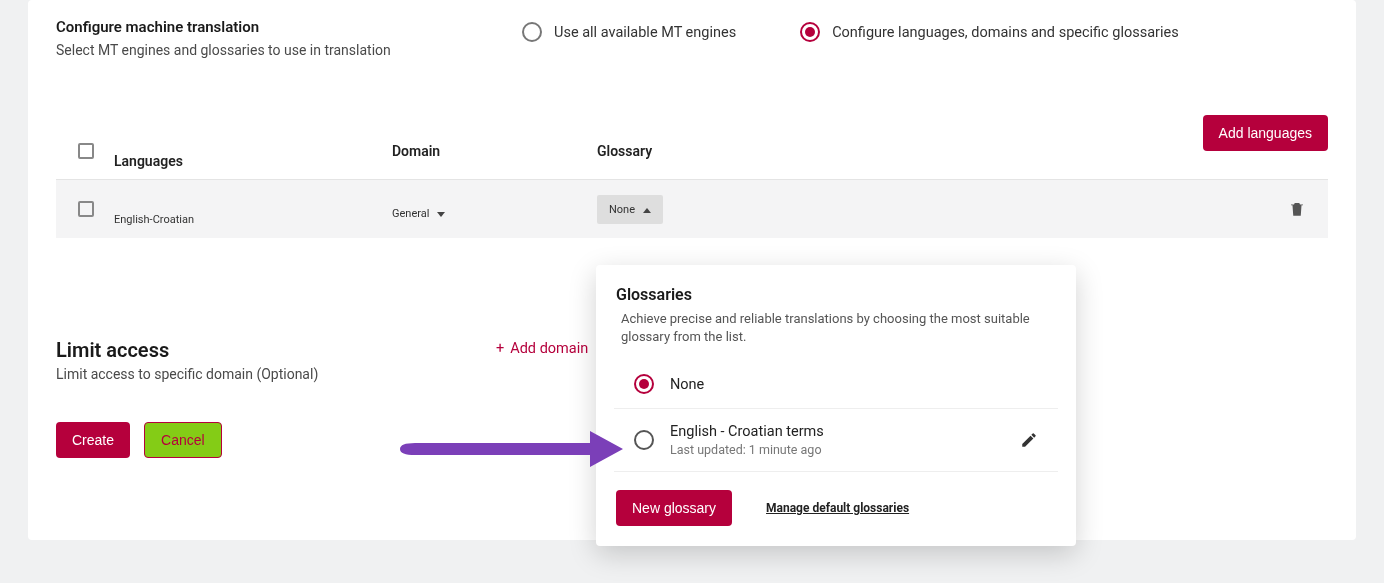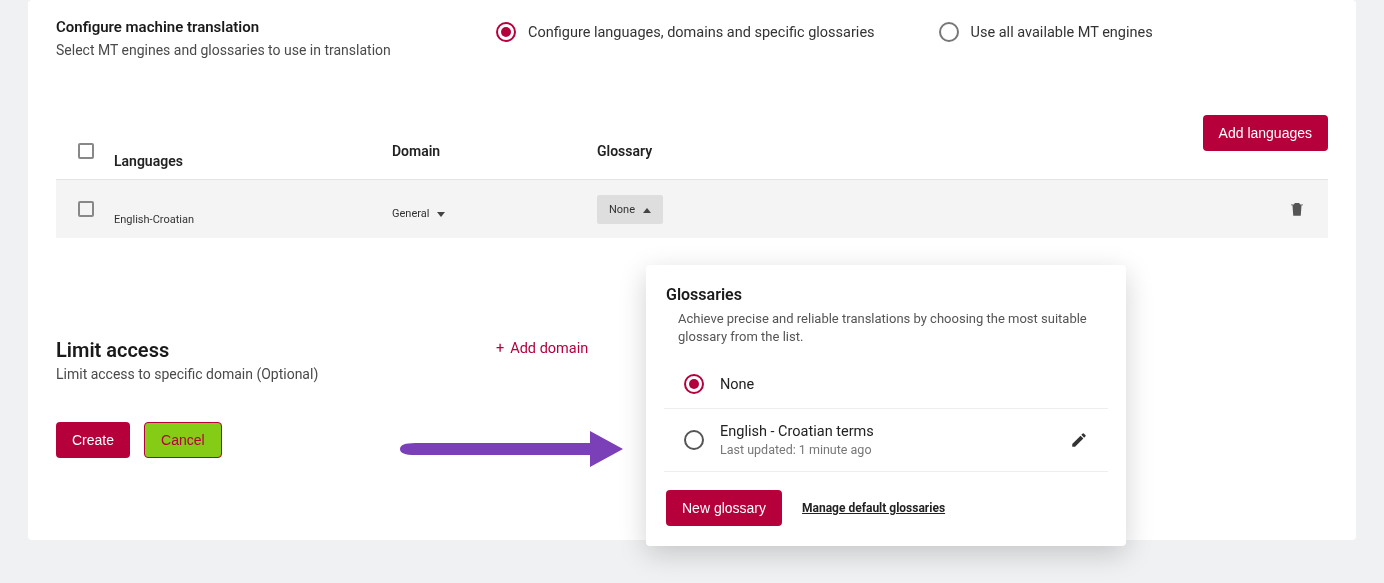--- a/index.html
+++ b/index.html
@@ -1,18 +1,18 @@
 <!DOCTYPE html>
 <html><head>
 <meta charset="utf-8">
 <style>
   * { box-sizing: border-box; margin: 0; padding: 0; }
   body { font-family: -apple-system, BlinkMacSystemFont, "Segoe UI", Roboto, sans-serif; background: #f0f1f2; color: #1a1a1a; width: 1384px; height: 583px; overflow: hidden; position: relative; }
   .card { background: #fff; margin: 0 28px; padding: 18px 28px 28px 28px; border-radius: 4px; position: relative; height: 540px; border-top:0; }
-  .header-row { display: flex; align-items: flex-start; margin-bottom: 48px; }
+  .header-row { display: flex; align-items: flex-start; margin-bottom: 48px; gap: 26px; }
   .header-text { flex: 0 0 440px; }
   .header-text h3 { font-size: 15px; font-weight: 600; color:#1a1a1a; margin-bottom: 6px; }
   .header-text p { font-size: 14px; color: #4a4a4a; }
   .radio-row { display: flex; gap: 64px; align-items: center; padding-top:4px; }
   .radio-opt { display: flex; align-items: center; gap: 12px; cursor: pointer; font-size: 14.5px; color:#333; }
   .radio-outer { width: 20px; height: 20px; border-radius: 50%; border: 2px solid #777; display: flex; align-items: center; justify-content: center; flex:none; }
   .radio-outer.selected { border-color: #B5003C; }
   .radio-inner { width: 10px; height: 10px; border-radius: 50%; background: #B5003C; }
   .top-actions { position: absolute; right: 28px; top: 115px; }
   .btn-primary { background: #B5003C; color: #fff; border: none; padding: 10px 16px; font-size: 14px; font-weight: 500; border-radius: 4px; cursor: pointer; }
@@ -31,57 +31,57 @@
   .caret-down::after { content:''; display:inline-block; border-left:4px solid transparent; border-right:4px solid transparent; border-top:5px solid #444; }
   .caret-up::after { content:''; display:inline-block; border-left:4px solid transparent; border-right:4px solid transparent; border-bottom:5px solid #444; }
   .limit-section { margin-top: 100px; display:flex; align-items:flex-start; }
   .limit-text { flex:0 0 440px; }
   .limit-text h4 { font-size: 20px; font-weight: 600; margin-bottom: 4px; }
   .limit-text p { font-size: 14px; color: #4a4a4a; }
   .add-domain { color: #B5003C; font-size: 14.5px; display:flex; align-items:center; gap:6px; cursor:pointer; padding-top:2px;}
   .footer-btns { margin-top: 40px; display: flex; gap: 14px; }
 
   
-  .panel { position: absolute; left: 646px; top: 265px; width: 480px; background: #fff; border-radius: 4px; box-shadow: 0 8px 28px rgba(0,0,0,.18); padding: 20px 0 20px 0; z-index: 10; }
+  .panel { position: absolute; left: 596px; top: 265px; width: 480px; background: #fff; border-radius: 4px; box-shadow: 0 8px 28px rgba(0,0,0,.18); padding: 20px 0 20px 0; z-index: 10; }
   .panel h5 { font-size: 16px; font-weight: 600; padding: 0 20px 6px 20px; }
-  .panel-desc { font-size: 13px; color: #555; padding: 0 20px 14px 32px; line-height: 1.4; }
+  .panel-desc { font-size: 13px; color: #555; padding: 0 20px 14px 25px; line-height: 1.4; }
   .g-option { display: flex; align-items: center; padding: 14px 20px; border-bottom: 1px solid #eee; margin: 0 18px; }
   .g-option:last-of-type { border-bottom:1px solid #eee; }
   .g-radio { width: 20px; height: 20px; border: 2px solid #555; border-radius: 50%; margin-right: 16px; display:flex; align-items:center; justify-content:center; flex:none;}
   .g-radio.sel { border-color:#B5003C; }
   .g-radio.sel .dot{ width:10px;height:10px;border-radius:50%;background:#B5003C;}
   .g-main { flex:1; }
   .g-main .title { font-size: 14.5px; color:#222; }
   .g-main .sub { font-size: 12.5px; color:#777; margin-top:2px; }
-  .panel-foot { display:flex; align-items:center; gap:20px; padding: 18px 20px 0 20px; }
+  .panel-foot { display:flex; align-items:center; gap:34px; padding: 18px 20px 0 20px; }
   .link-underline { font-size: 12px; color:#222; text-decoration: underline; cursor:pointer;font-weight:bold; }
 
   
   .arrow { position: absolute; left: 395px; top: 425px; z-index: 20; }
   .trash svg, .pencil svg { display:block; }
 </style>
 </head>
 <body>
 
 <div class="card">
   <div class="header-row">
     <div class="header-text">
       <h3>Configure machine translation</h3>
       <p>Select MT engines and glossaries to use in translation</p>
     </div>
     <div class="radio-row">
       <label class="radio-opt">
+        <span class="radio-outer"></span>
+        <span>Use all available MT engines</span>
+      </label>
+      <label class="radio-opt">
         <span class="radio-outer selected">
             <span class="radio-inner"></span>
           </span>
         <span>Configure languages, domains and specific glossaries</span>
-      </label>
-      <label class="radio-opt">
-        <span class="radio-outer"></span>
-        <span>Use all available MT engines</span>
       </label>
     </div>
   </div>
 
   <div class="top-actions">
     <button class="btn-primary">Add languages</button>
   </div>
 
   <div class="table">
     <div class="thead">

